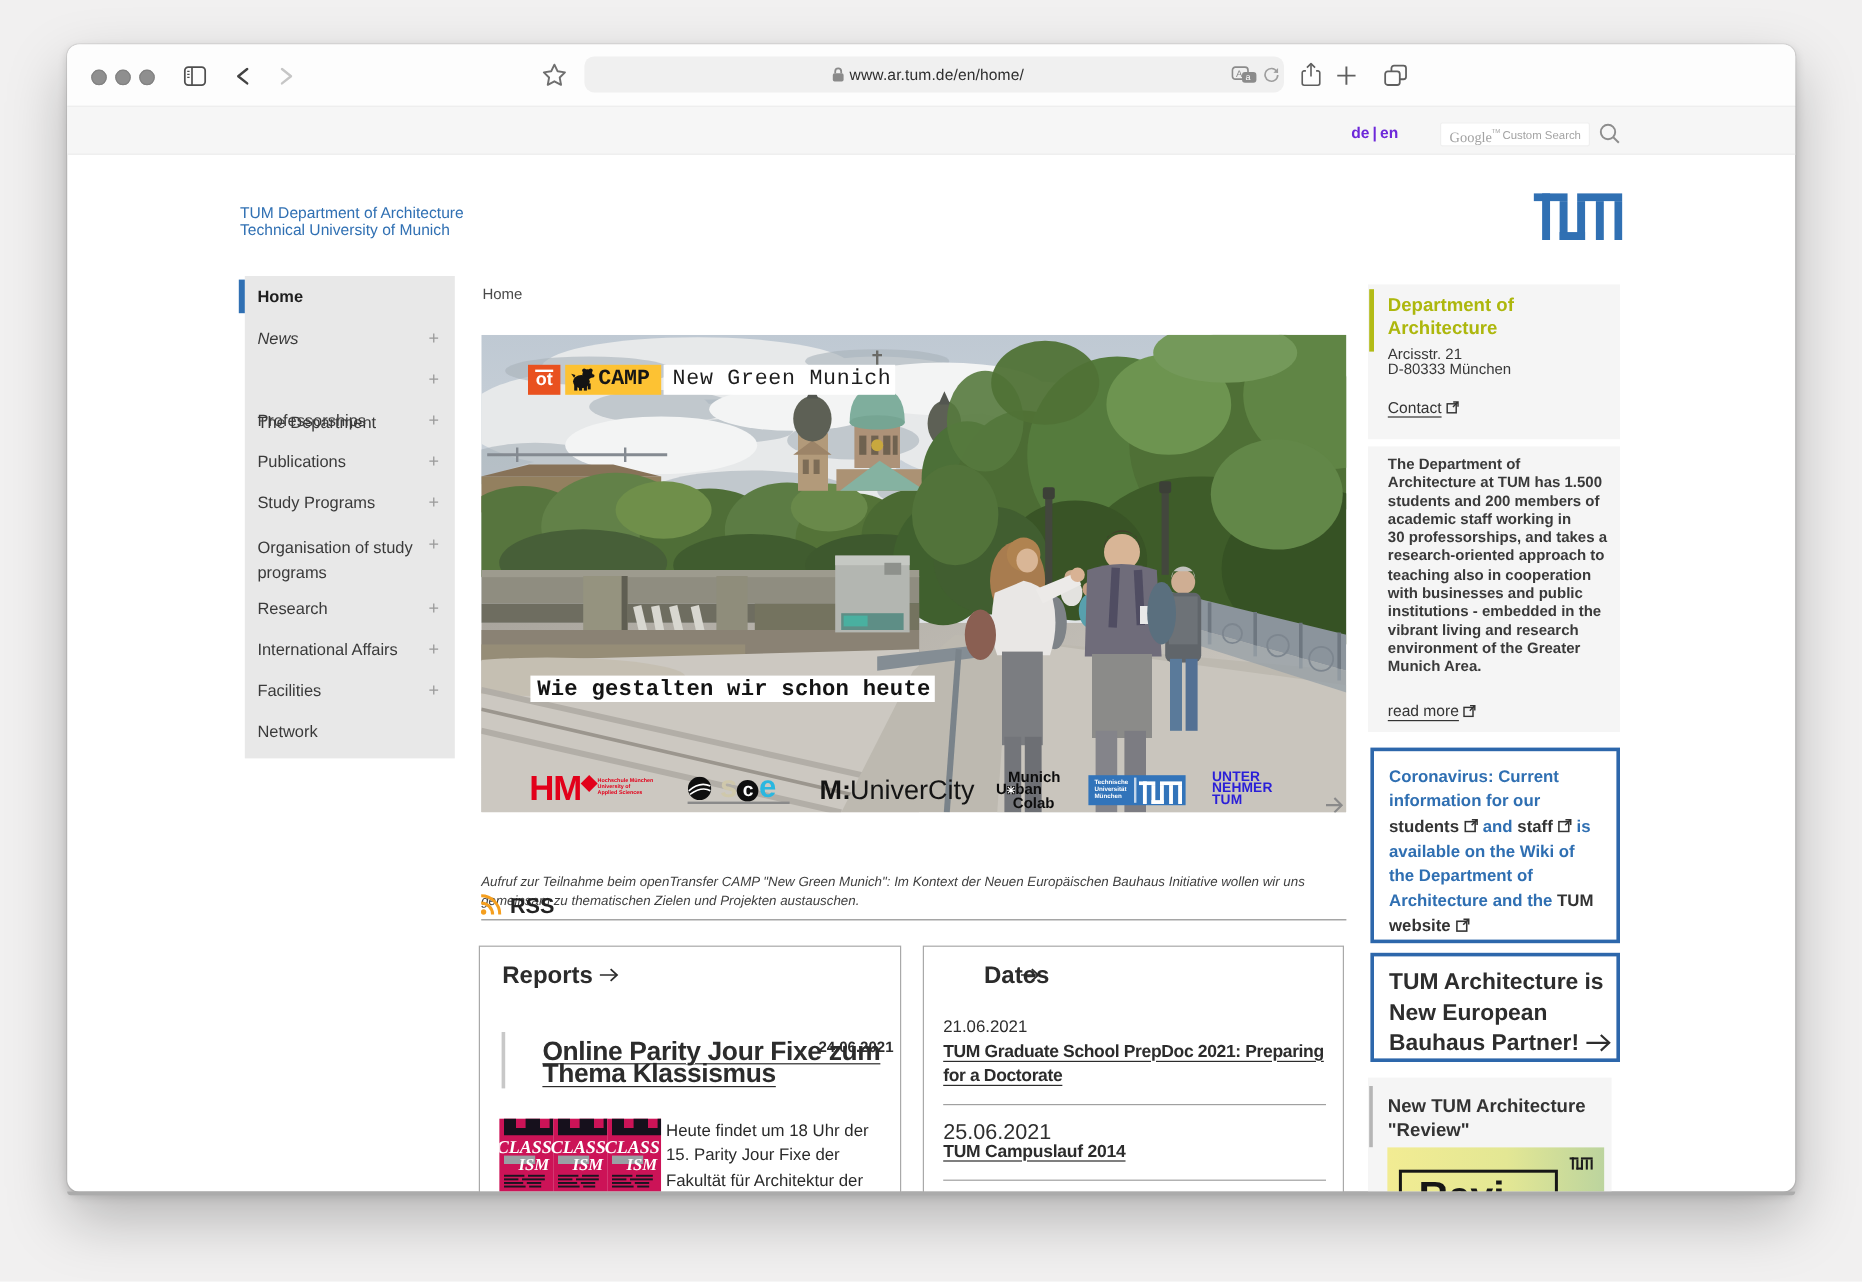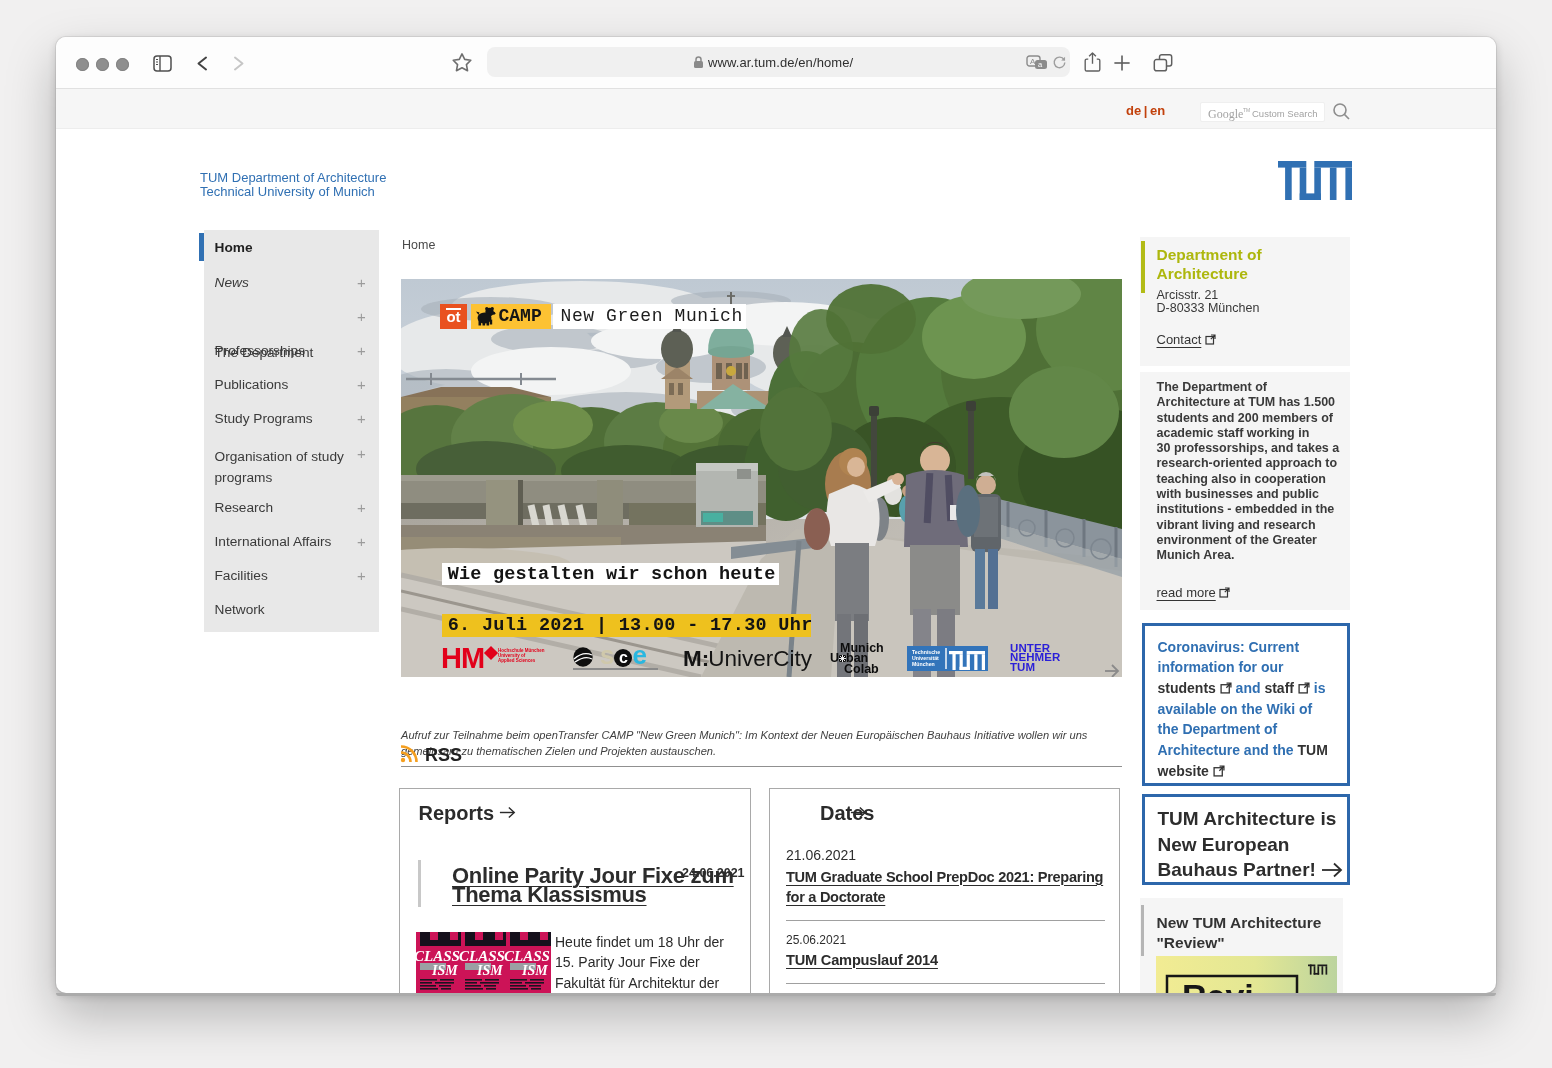--- a/index.html
+++ b/index.html
@@ -6,21 +6,21 @@
 html,body{width:1552px;height:1068px;}
 body{background:#f1f0f0;font-family:"Liberation Sans",sans-serif;position:relative;overflow:hidden;}
 .abs{position:absolute;}
 #win{left:56px;top:37px;width:1440px;height:956px;border-radius:10px;background:#fff;
   box-shadow:0 0 0 1px rgba(0,0,0,.07),0 3px 8px rgba(0,0,0,.16),0 22px 50px rgba(0,0,0,.25);}
 #tbar{left:56px;top:37px;width:1440px;height:52px;background:#fdfdfd;border-bottom:1px solid #e1e1e1;border-radius:10px 10px 0 0;}
 .tl{width:13px;height:13px;border-radius:50%;background:#8f8f8f;box-shadow:inset 0 0 0 1px #828282;}
 #urlbar{left:487px;top:47px;width:583px;height:30px;border-radius:8px;background:#f0f0f0;}
 #urltxt{left:690px;top:55px;font-size:13px;color:#2f2f2f;letter-spacing:.1px;}
 #strip{left:56px;top:89px;width:1440px;height:40px;background:#f6f6f6;border-bottom:1px solid #ededed;}
-#deen{left:1126px;top:103px;font-size:13px;font-weight:bold;color:#c2410c;}
+#deen{left:1126px;top:103px;font-size:13px;font-weight:bold;color:#6d28d9;}
 #gsearch{left:1200px;top:101.5px;width:125px;height:20px;background:#fff;border:1px solid #efefef;border-radius:2px;color:#a3a3a3;white-space:nowrap;overflow:hidden;}
 #deptname{left:200px;top:170.5px;font-size:13px;line-height:14.5px;color:#3070b3;}
 #nav{left:204px;top:230px;width:175px;height:402px;background:#e8e8e8;}
 .ni{position:absolute;left:214.5px;font-size:13.7px;color:#3a3a3a;}
 .plus{position:absolute;left:357px;font-size:15px;color:#9b9b9b;font-weight:normal;}
 #crumb{left:402px;top:238px;font-size:12.5px;color:#4a4a4a;}
 #hero{left:401px;top:279px;width:721px;height:398px;overflow:hidden;}
 .mono{font-family:"Liberation Mono",monospace;}
 .obox{position:absolute;display:flex;align-items:center;white-space:nowrap;}
 #caption{left:401px;top:688px;white-space:nowrap;font-size:11.1px;line-height:15.8px;font-style:italic;color:#3f3f3f;margin-top:40px;}
@@ -371,23 +371,20 @@
 </g>
 </svg>
 <span class="mono" style="font-size:18px;font-weight:bold;color:#161616;margin-left:2px;">CAMP</span>
     </div>
 <div class="obox" style="left:151.5px;top:24.5px;width:193.5px;height:25.5px;background:#fff;">
       <span class="mono" style="font-size:18px;color:#1d1d1d;letter-spacing:0.6px;margin-left:8px;">New Green Munich</span>
     </div>
 <div class="obox" style="left:40.7px;top:284.4px;width:337px;height:21.8px;background:#fff;">
       <span class="mono" style="font-size:18.5px;font-weight:bold;color:#141414;letter-spacing:0.2px;margin-left:6px;">Wie gestalten wir schon heute</span>
     </div>
-<div class="obox" style="left:40.7px;top:334.6px;width:369px;height:23.5px;background:#eec11e;">
-      <span class="mono" style="font-size:18.5px;font-weight:bold;color:#141414;letter-spacing:0.3px;margin-left:6px;">6. Juli 2021 | 13.00 - 17.30 Uhr</span>
-    </div>
 
 <div class="abs" style="left:40px;top:363px;font-size:29px;font-weight:bold;color:#e2001a;letter-spacing:-1px;">HM</div>
 <div class="abs" style="left:85px;top:369px;width:10px;height:10px;background:#e2001a;transform:rotate(45deg);"></div>
 <div class="abs" style="left:97px;top:368.5px;width:50px;font-size:4.5px;line-height:5.4px;color:#e2001a;font-weight:bold;">Hochschule München<br>University of<br>Applied Sciences<br>&nbsp;</div>
 <svg class="abs" style="left:172px;top:368px;" width="20" height="20" viewBox="0 0 20 20">
 <circle cx="10" cy="10" r="9.7" fill="#0e0e0e"></circle>
 <path d="M1 12 Q10 4 19 8 M2 15 Q12 8 19 12" stroke="#fff" stroke-width="1.3" fill="none"></path>
 </svg>
 <div class="abs" style="left:199px;top:363px;font-size:26px;font-weight:bold;line-height:26px;"><span style="color:#cfc8ab;">s</span><span style="display:inline-block;width:18px;height:18px;background:#0e0e0e;border-radius:50%;color:#fff;font-size:16px;line-height:18px;text-align:center;vertical-align:1px;">c</span><span style="color:#29b7e0;">e</span></div>
 <div class="abs" style="left:172px;top:388.5px;width:85px;height:2px;background:#8a8a8a;"></div>
@@ -465,21 +462,21 @@
 
 <div id="datebox" class="abs cardbox"></div>
 <div class="abs h2x" style="left:820px;top:801.5px;">Dates</div>
 <svg class="abs" style="left:850px;top:806px;" width="17" height="13" viewBox="0 0 19 14">
 <line x1="1" y1="7" x2="17" y2="7" stroke="#2b2b2b" stroke-width="1.6"></line>
 <polyline points="11,1.5 17,7 11,12.5" fill="none" stroke="#2b2b2b" stroke-width="1.6"></polyline>
 </svg>
 <div class="abs" style="left:786px;top:847px;font-size:14px;color:#2e2e2e;">21.06.2021</div>
 <div class="abs tlink" style="left:786px;top:866.5px;font-size:14.6px;line-height:20.6px;letter-spacing:-0.3px;white-space:nowrap;">TUM Graduate School PrepDoc 2021: Preparing<br>for a Doctorate</div>
 <div class="abs" style="left:786px;top:919.5px;width:319px;height:1px;background:#a0a0a0;"></div>
-<div class="abs" style="left:786px;top:932.5px;font-size:12px;color:#2e2e2e;">25.06.2021</div>
+<div class="abs" style="left:786px;top:932.5px;font-size:18px;color:#2e2e2e;">25.06.2021</div>
 <div class="abs tlink" style="left:786px;top:951.5px;font-size:14.6px;letter-spacing:-0.2px;">TUM Campuslauf 2014</div>
 <div class="abs" style="left:786px;top:983px;width:319px;height:1px;background:#a0a0a0;"></div>
 
 <div class="abs sbox" style="left:1140px;top:236.5px;width:210px;height:129.5px;"></div>
 <div class="abs" style="left:1140.5px;top:241px;width:4px;height:52px;background:#b2bb16;"></div>
 <div class="abs" style="left:1156.5px;top:245px;font-size:15.5px;line-height:19.2px;font-weight:bold;color:#adb70d;">Department of<br>Architecture</div>
 <div class="abs" style="left:1156.5px;top:288.5px;font-size:12.5px;line-height:13.8px;color:#383838;">Arcisstr. 21<br>D-80333 München</div>
 <div class="abs" style="left:1156.5px;top:331.5px;font-size:13px;color:#343434;"><span style="text-decoration:underline;text-underline-offset:2.5px;">Contact</span>&nbsp;<svg class="elink" width="11" height="11" viewBox="0 0 11 11">
       <rect x="1" y="2.5" width="7.5" height="7.5" fill="none" stroke="#343434" stroke-width="1.2"></rect>
       <path d="M6 1h4v4M9.7 1.3L5.8 5.2" fill="none" stroke="#343434" stroke-width="1.2"></path>

